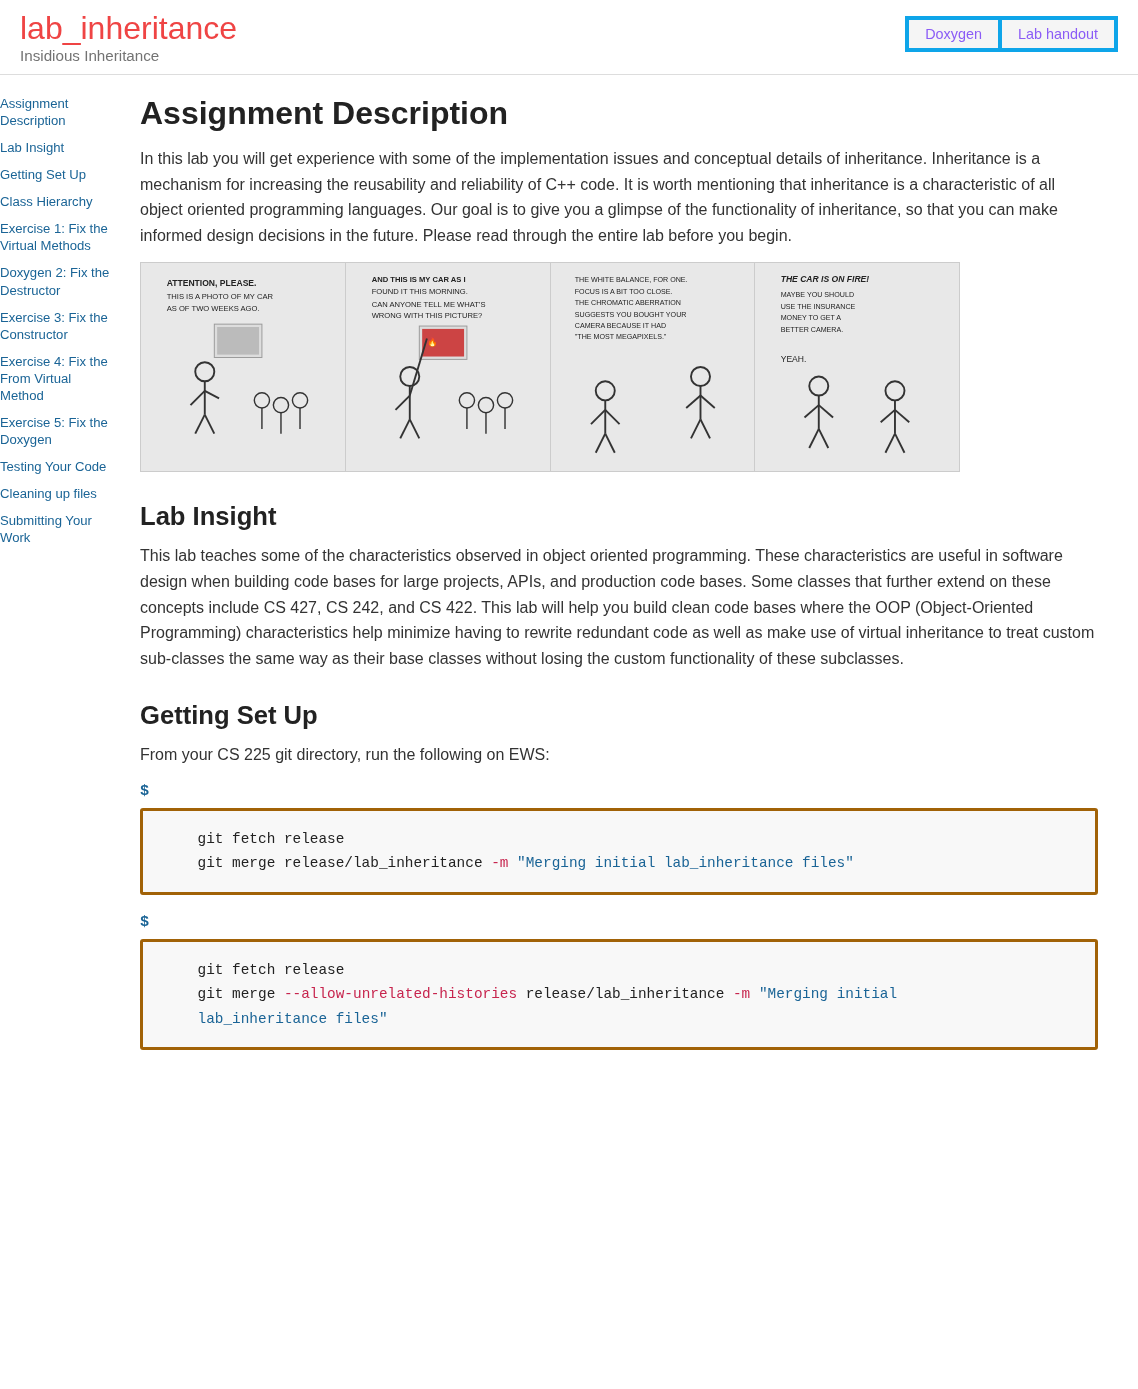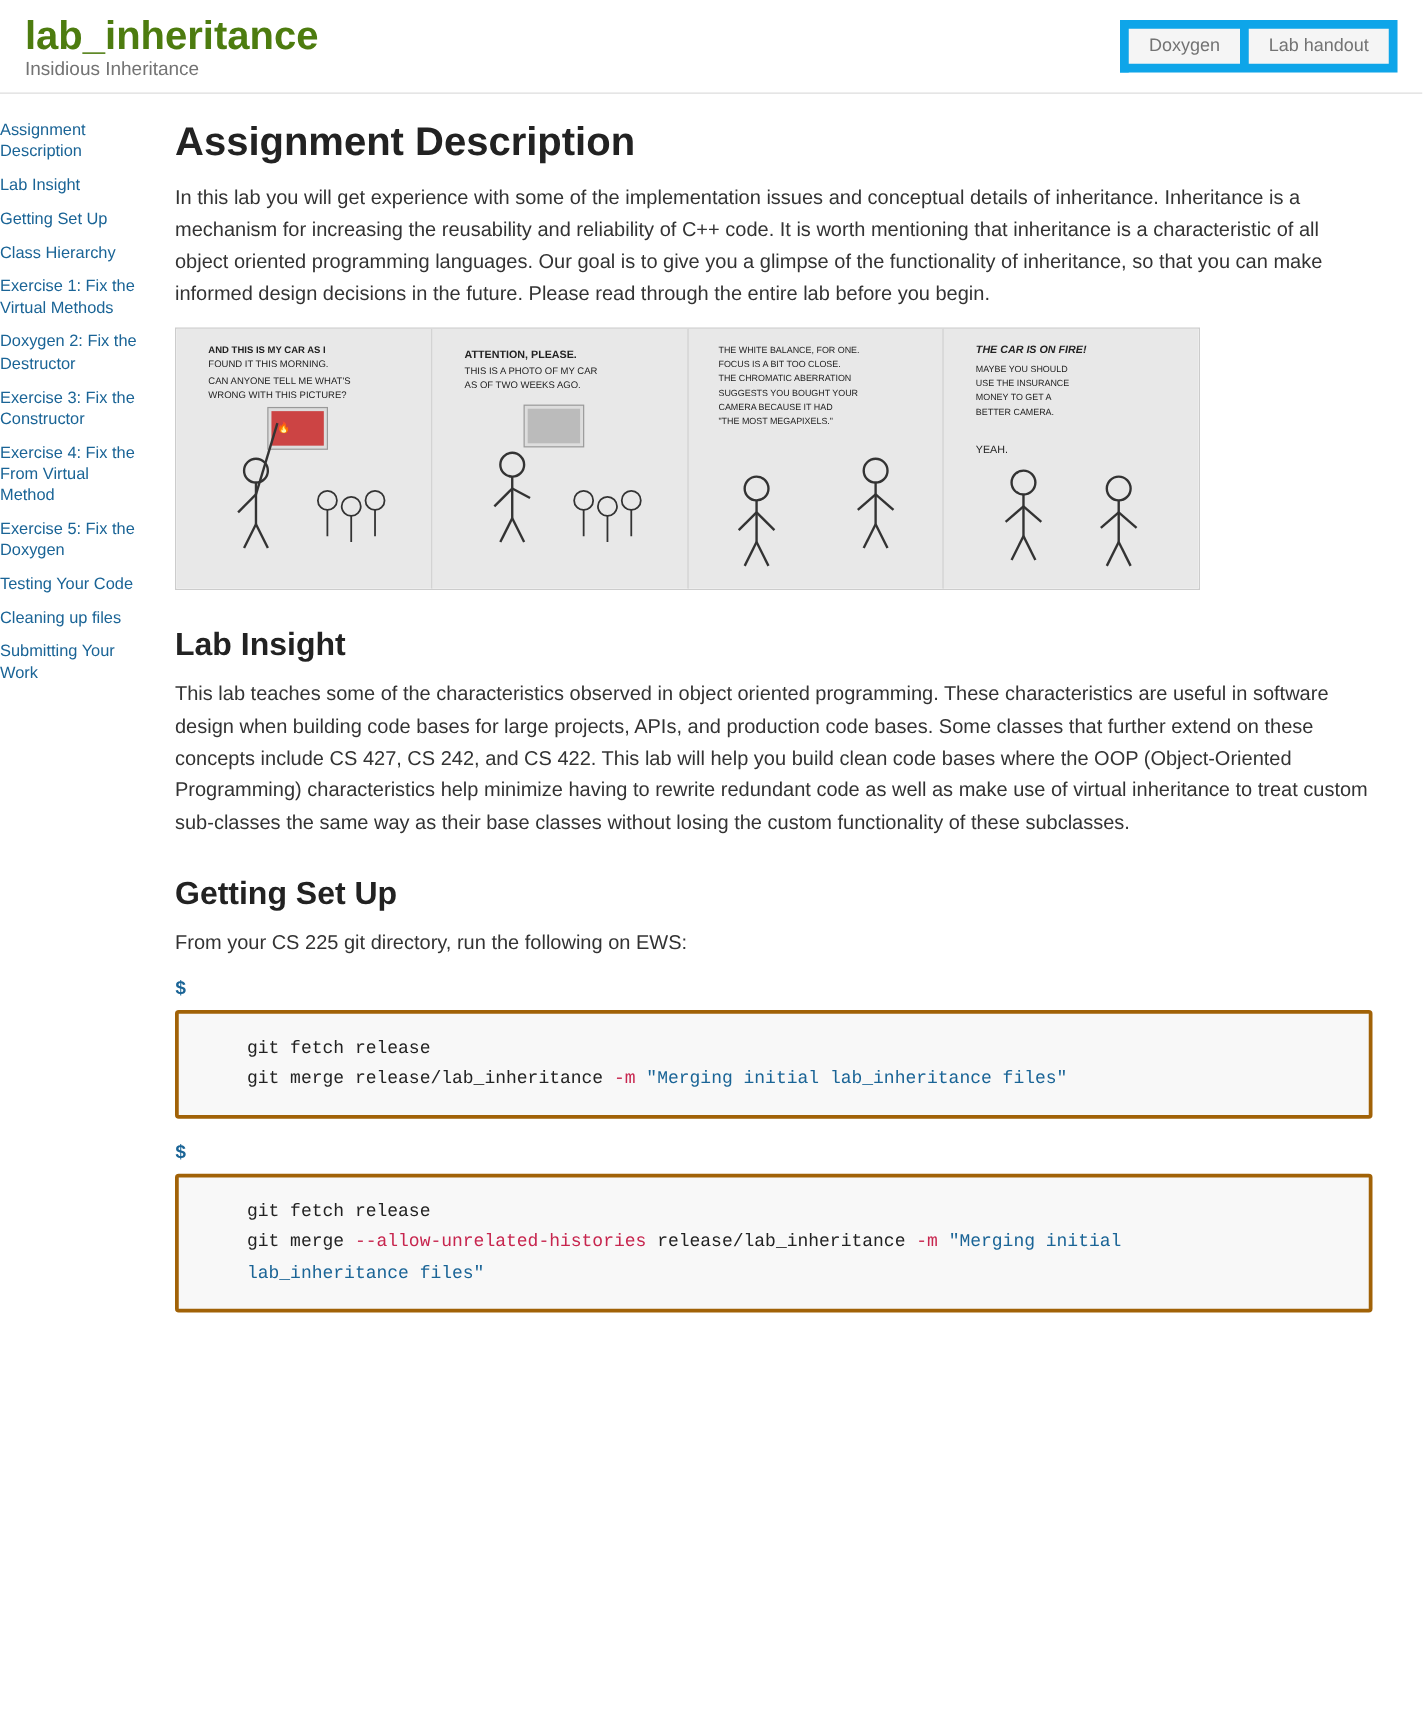--- a/index.html
+++ b/index.html
@@ -12,39 +12,39 @@
     
     .header {
       padding: 10px 20px;
       border-bottom: 1px solid #ddd;
       display: flex;
       justify-content: space-between;
       align-items: flex-start;
     }
     .header-left h1 {
       font-size: 2rem;
-      font-weight: bold;
-      color: #4d7c0f;
+      font-weight: normal;
+      color: #ef4444;
     }
     .header-left .subtitle {
       font-size: 0.95rem;
       color: #737373;
     }
     .header-right {
       display: flex;
       gap: 0;
       margin-top: 6px;
     }
     .header-btn {
       padding: 6px 16px;
-      border: 7px solid #0ea5e9;
+      border: 4px solid #0ea5e9;
       background: #f5f5f5;
       cursor: pointer;
       font-size: 0.9rem;
-      color: #737373;
+      color: #8b5cf6;
     }
     .header-btn:first-child {
       border-right: none;
     }
     
     .page-layout {
       display: flex;
       min-height: calc(100vh - 70px);
     }
     
@@ -176,20 +176,45 @@
   <main class="main-content">
 
     <div id="assignment-description" class="section-divider">
       <h2 class="section-heading">Assignment Description</h2>
       <p class="body-text">In this lab you will get experience with some of the implementation issues and conceptual details of inheritance. Inheritance is a mechanism for increasing the reusability and reliability of C++ code. It is worth mentioning that inheritance is a characteristic of all object oriented programming languages. Our goal is to give you a glimpse of the functionality of inheritance, so that you can make informed design decisions in the future. Please read through the entire lab before you begin.</p>
 
       <div class="comic-strip">
         <div class="comic-panel">
           <svg width="100%" height="100%" viewBox="0 0 180 210" xmlns="http://www.w3.org/2000/svg">
             <rect width="180" height="210" fill="#e8e8e8"></rect>
+            <text x="10" y="20" font-size="9" font-family="Arial" fill="#222" font-weight="bold">ATTENTION, PLEASE.</text>
+            <text x="10" y="34" font-size="8" font-family="Arial" fill="#222">THIS IS A PHOTO OF MY CAR</text>
+            <text x="10" y="46" font-size="8" font-family="Arial" fill="#222">AS OF TWO WEEKS AGO.</text>
+
+            <circle cx="50" cy="110" r="10" fill="none" stroke="#333" stroke-width="2"></circle>
+            <line x1="50" y1="120" x2="50" y2="155" stroke="#333" stroke-width="2"></line>
+            <line x1="50" y1="130" x2="35" y2="145" stroke="#333" stroke-width="2"></line>
+            <line x1="50" y1="130" x2="65" y2="138" stroke="#333" stroke-width="2"></line>
+            <line x1="50" y1="155" x2="40" y2="175" stroke="#333" stroke-width="2"></line>
+            <line x1="50" y1="155" x2="60" y2="175" stroke="#333" stroke-width="2"></line>
+
+            <circle cx="110" cy="140" r="8" fill="none" stroke="#333" stroke-width="1.5"></circle>
+            <line x1="110" y1="148" x2="110" y2="170" stroke="#333" stroke-width="1.5"></line>
+            <circle cx="130" cy="145" r="8" fill="none" stroke="#333" stroke-width="1.5"></circle>
+            <line x1="130" y1="153" x2="130" y2="175" stroke="#333" stroke-width="1.5"></line>
+            <circle cx="150" cy="140" r="8" fill="none" stroke="#333" stroke-width="1.5"></circle>
+            <line x1="150" y1="148" x2="150" y2="170" stroke="#333" stroke-width="1.5"></line>
+
+            <rect x="60" y="60" width="50" height="35" fill="#ddd" stroke="#999" stroke-width="1"></rect>
+            <rect x="63" y="63" width="44" height="29" fill="#bbb"></rect>
+          </svg>
+        </div>
+        <div class="comic-panel">
+          <svg width="100%" height="100%" viewBox="0 0 180 210" xmlns="http://www.w3.org/2000/svg">
+            <rect width="180" height="210" fill="#e8e8e8"></rect>
             <text x="10" y="16" font-size="8" font-family="Arial" fill="#222" font-weight="bold">AND THIS IS MY CAR AS I</text>
             <text x="10" y="28" font-size="8" font-family="Arial" fill="#222">FOUND IT THIS MORNING.</text>
             <text x="10" y="42" font-size="8" font-family="Arial" fill="#222">CAN ANYONE TELL ME WHAT'S</text>
             <text x="10" y="54" font-size="8" font-family="Arial" fill="#222">WRONG WITH THIS PICTURE?</text>
 
             <rect x="60" y="62" width="50" height="35" fill="#ddd" stroke="#999" stroke-width="1"></rect>
             <rect x="63" y="65" width="44" height="29" fill="#c44"></rect>
             <text x="68" y="82" font-size="9" font-family="Arial" fill="#fff">🔥</text>
 
             <circle cx="50" cy="115" r="10" fill="none" stroke="#333" stroke-width="2"></circle>
@@ -198,45 +223,20 @@
             <line x1="50" y1="135" x2="68" y2="75" stroke="#333" stroke-width="2"></line>
             <line x1="50" y1="160" x2="40" y2="180" stroke="#333" stroke-width="2"></line>
             <line x1="50" y1="160" x2="60" y2="180" stroke="#333" stroke-width="2"></line>
 
             <circle cx="110" cy="140" r="8" fill="none" stroke="#333" stroke-width="1.5"></circle>
             <line x1="110" y1="148" x2="110" y2="170" stroke="#333" stroke-width="1.5"></line>
             <circle cx="130" cy="145" r="8" fill="none" stroke="#333" stroke-width="1.5"></circle>
             <line x1="130" y1="153" x2="130" y2="175" stroke="#333" stroke-width="1.5"></line>
             <circle cx="150" cy="140" r="8" fill="none" stroke="#333" stroke-width="1.5"></circle>
             <line x1="150" y1="148" x2="150" y2="170" stroke="#333" stroke-width="1.5"></line>
-          </svg>
-        </div>
-        <div class="comic-panel">
-          <svg width="100%" height="100%" viewBox="0 0 180 210" xmlns="http://www.w3.org/2000/svg">
-            <rect width="180" height="210" fill="#e8e8e8"></rect>
-            <text x="10" y="20" font-size="9" font-family="Arial" fill="#222" font-weight="bold">ATTENTION, PLEASE.</text>
-            <text x="10" y="34" font-size="8" font-family="Arial" fill="#222">THIS IS A PHOTO OF MY CAR</text>
-            <text x="10" y="46" font-size="8" font-family="Arial" fill="#222">AS OF TWO WEEKS AGO.</text>
-
-            <circle cx="50" cy="110" r="10" fill="none" stroke="#333" stroke-width="2"></circle>
-            <line x1="50" y1="120" x2="50" y2="155" stroke="#333" stroke-width="2"></line>
-            <line x1="50" y1="130" x2="35" y2="145" stroke="#333" stroke-width="2"></line>
-            <line x1="50" y1="130" x2="65" y2="138" stroke="#333" stroke-width="2"></line>
-            <line x1="50" y1="155" x2="40" y2="175" stroke="#333" stroke-width="2"></line>
-            <line x1="50" y1="155" x2="60" y2="175" stroke="#333" stroke-width="2"></line>
-
-            <circle cx="110" cy="140" r="8" fill="none" stroke="#333" stroke-width="1.5"></circle>
-            <line x1="110" y1="148" x2="110" y2="170" stroke="#333" stroke-width="1.5"></line>
-            <circle cx="130" cy="145" r="8" fill="none" stroke="#333" stroke-width="1.5"></circle>
-            <line x1="130" y1="153" x2="130" y2="175" stroke="#333" stroke-width="1.5"></line>
-            <circle cx="150" cy="140" r="8" fill="none" stroke="#333" stroke-width="1.5"></circle>
-            <line x1="150" y1="148" x2="150" y2="170" stroke="#333" stroke-width="1.5"></line>
-
-            <rect x="60" y="60" width="50" height="35" fill="#ddd" stroke="#999" stroke-width="1"></rect>
-            <rect x="63" y="63" width="44" height="29" fill="#bbb"></rect>
           </svg>
         </div>
         <div class="comic-panel">
           <svg width="100%" height="100%" viewBox="0 0 180 210" xmlns="http://www.w3.org/2000/svg">
             <rect width="180" height="210" fill="#e8e8e8"></rect>
             <text x="8" y="16" font-size="7.5" font-family="Arial" fill="#222">THE WHITE BALANCE, FOR ONE.</text>
             <text x="8" y="28" font-size="7.5" font-family="Arial" fill="#222">FOCUS IS A BIT TOO CLOSE.</text>
             <text x="8" y="40" font-size="7.5" font-family="Arial" fill="#222">THE CHROMATIC ABERRATION</text>
             <text x="8" y="52" font-size="7.5" font-family="Arial" fill="#222">SUGGESTS YOU BOUGHT YOUR</text>
             <text x="8" y="64" font-size="7.5" font-family="Arial" fill="#222">CAMERA BECAUSE IT HAD</text>

